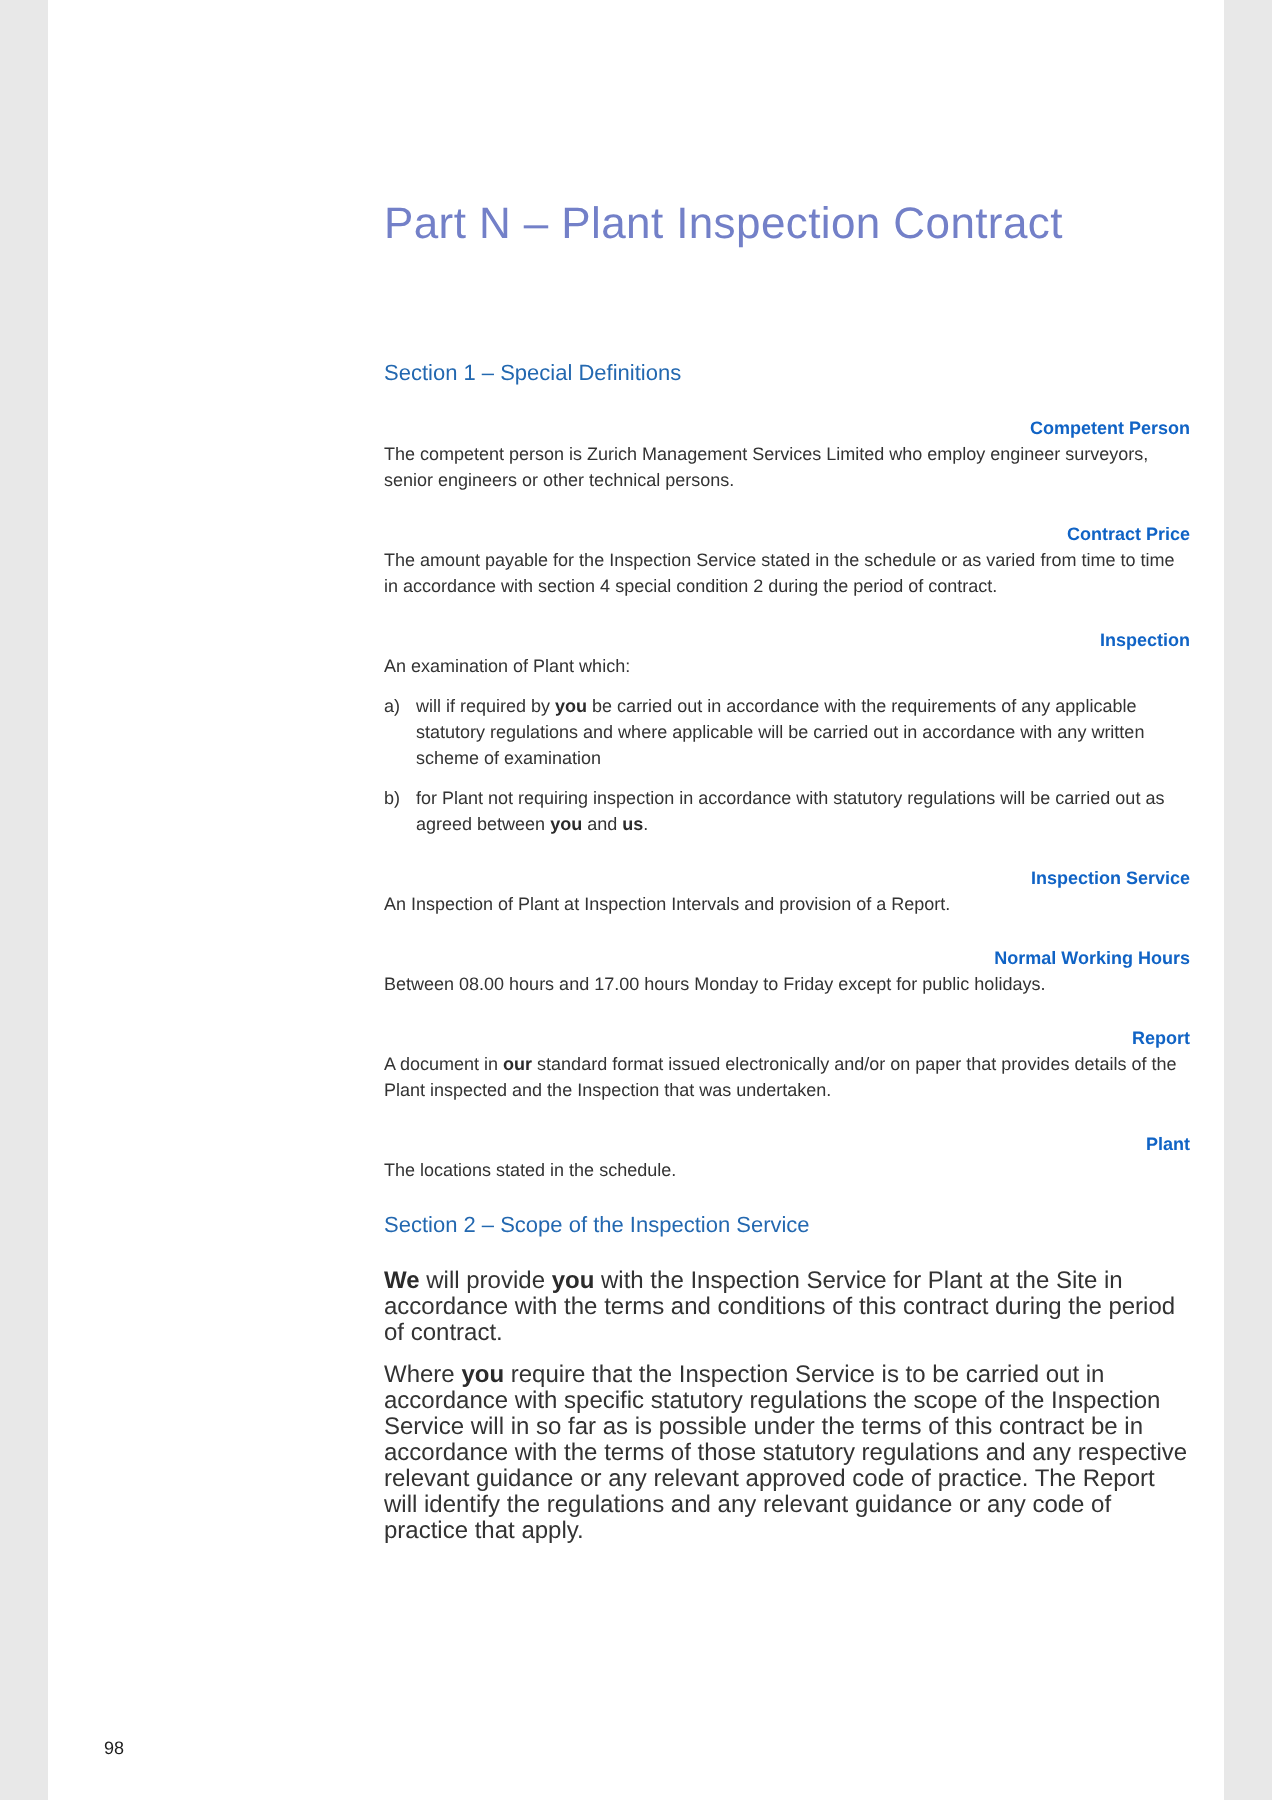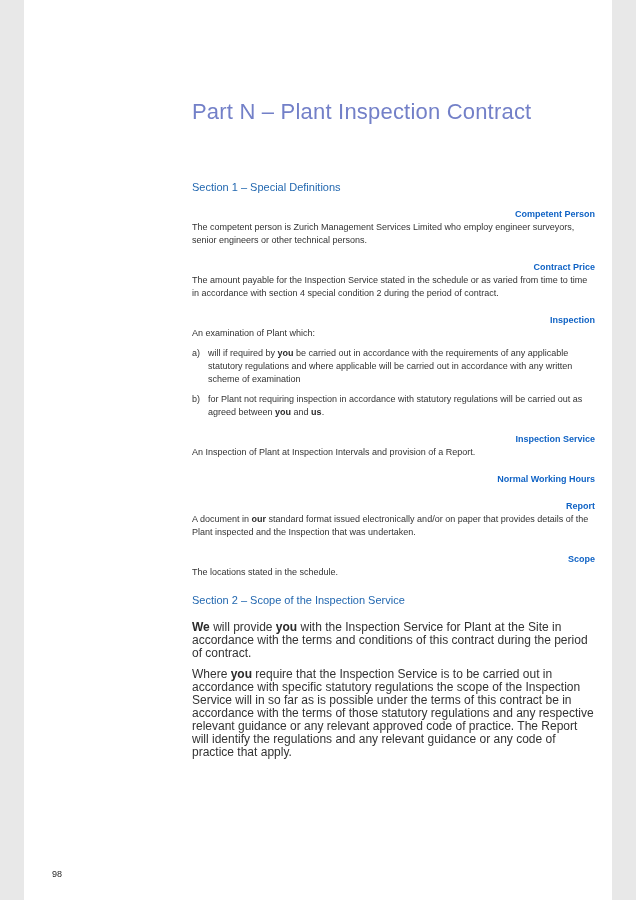--- a/index.html
+++ b/index.html
@@ -105,30 +105,31 @@
       </div>
 
 
       <div class="def">
         <div class="def-term">Inspection Service</div>
         <div class="body-text">An Inspection of Plant at Inspection Intervals and provision of a Report.</div>
       </div>
 
       <div class="def">
         <div class="def-term">Normal Working Hours</div>
+        <div class="body-text">Between 08.00 hours and 17.00 hours Monday to Friday except for public holidays.</div>
       </div>
 
 
       <div class="def">
         <div class="def-term">Report</div>
         <div class="body-text">A document in <strong>our</strong> standard format issued electronically and/or on paper that provides details of the Plant inspected and the Inspection that was undertaken.</div>
       </div>
 
       <div class="def">
-        <div class="def-term">Scope</div>
+        <div class="def-term">Plant</div>
         <div class="body-text">The locations stated in the schedule.</div>
       </div>
     </div>
 
     <div class="section2">
       <h2 class="section-heading">Section 2 – Scope of the Inspection Service</h2>
       <p class="para"><strong>We</strong> will provide <strong>you</strong> with the Inspection Service for Plant at the Site in accordance with the terms and conditions of this contract during the period of contract.</p>
       <p class="para">Where <strong>you</strong> require that the Inspection Service is to be carried out in accordance with specific statutory regulations the scope of the Inspection Service will in so far as is possible under the terms of this contract be in accordance with the terms of those statutory regulations and any respective relevant guidance or any relevant approved code of practice. The Report will identify the regulations and any relevant guidance or any code of practice that apply.</p>
     </div>
 

